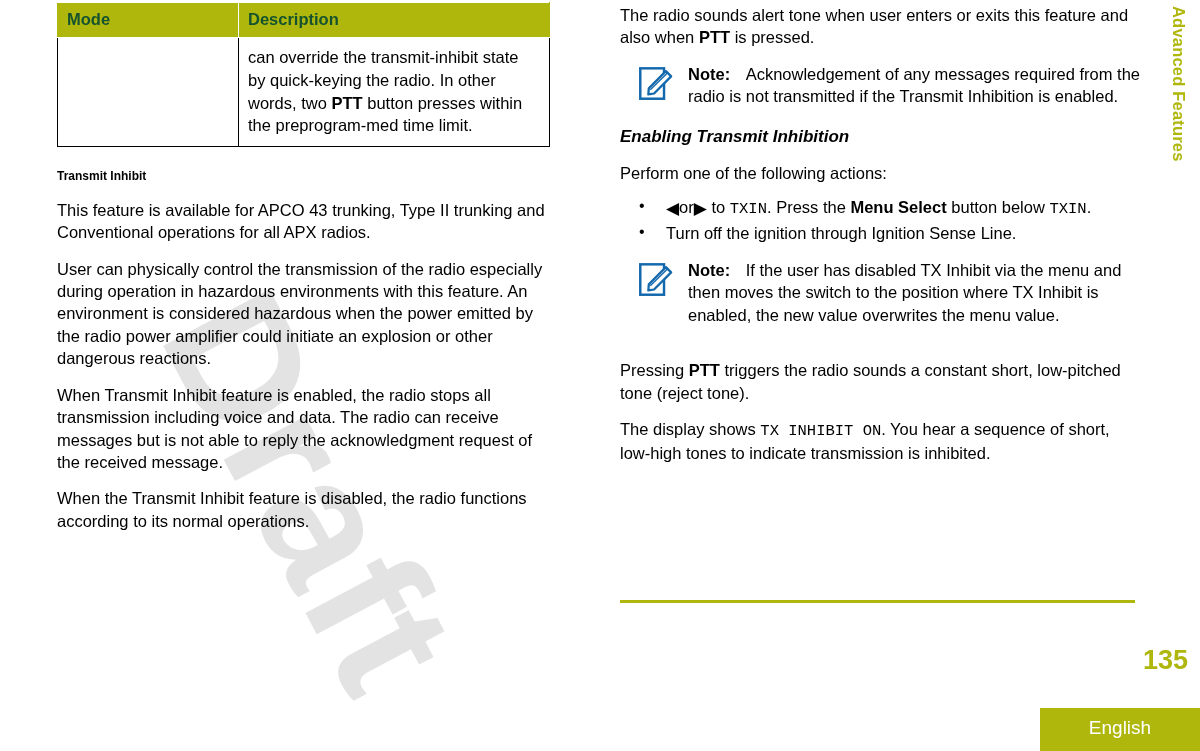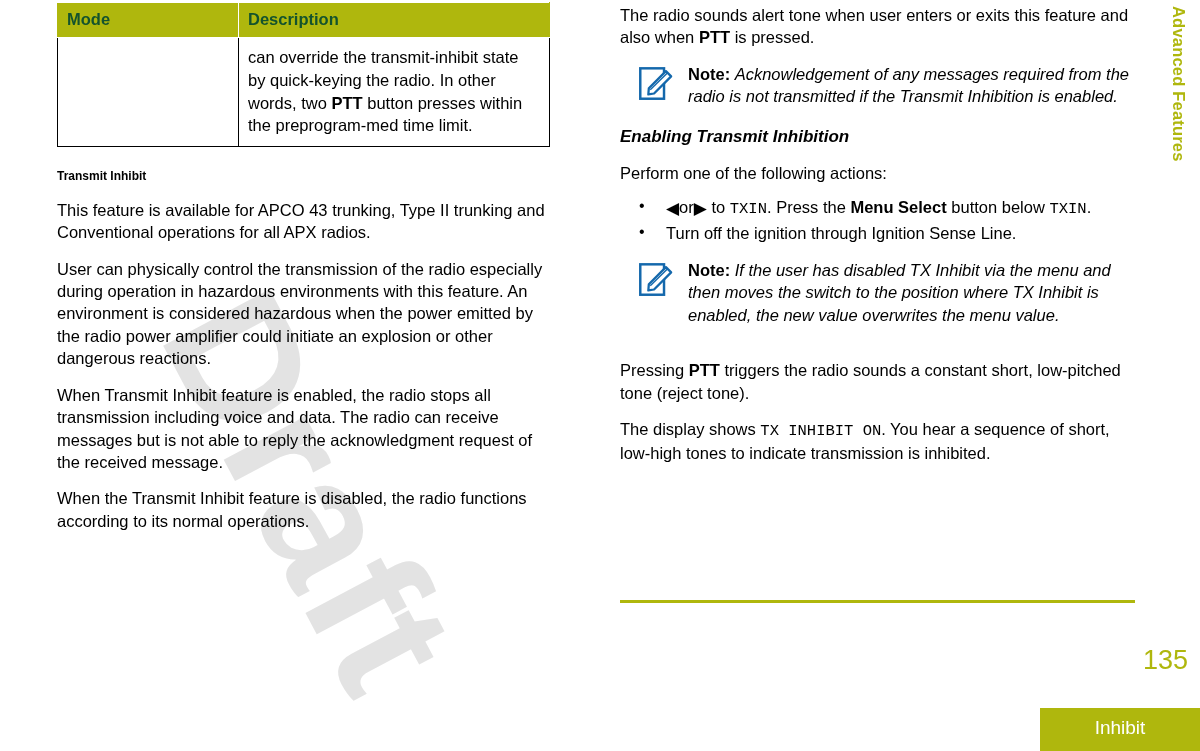--- a/index.html
+++ b/index.html
@@ -141,22 +141,21 @@
   }
   .note-title {
     font-size: 16.5px;
     font-weight: bold;
     line-height: 1.3;
     margin: 0 0 1px 0;
   }
   .note-text {
     font-size: 16.5px;
     line-height: 1.36;
-    margin: 0;
-    font-style: italic;
+    margin: 11px;
   }
 
   
   ul.bullets {
     list-style: none;
     margin: 12px 0 0 16px;
     padding: 0;
   }
   ul.bullets li {
     position: relative;
@@ -188,21 +187,21 @@
     background: #afb70d;
     z-index: 2;
   }
 
   
   .page-number {
     position: absolute;
     right: 12px;
     top: 645px;
     font-size: 27px;
-    font-weight: normal;
+    font-weight: bold;
     color: #afb70d;
     z-index: 3;
   }
   .lang-box {
     position: absolute;
     left: 1040px;
     top: 708px;
     width: 160px;
     height: 43px;
     background: #afb70d;
@@ -331,20 +330,20 @@
       <span>The display shows </span><span class="mono">TX INHIBIT ON</span><span>. You hear a sequence of short, low-high tones to indicate transmission is inhibited.</span>
     </p>
 
   </div>
 
   <div class="divider"></div>
 
   <div class="page-number">135</div>
 
   <div class="lang-box">
-    <div class="lang-label">Inhibit</div>
+    <div class="lang-label">English</div>
   </div>
 
   <div class="side-tab">
     <div class="side-tab-text">Advanced Features</div>
   </div>
 
 </div>
 
 </body></html>

